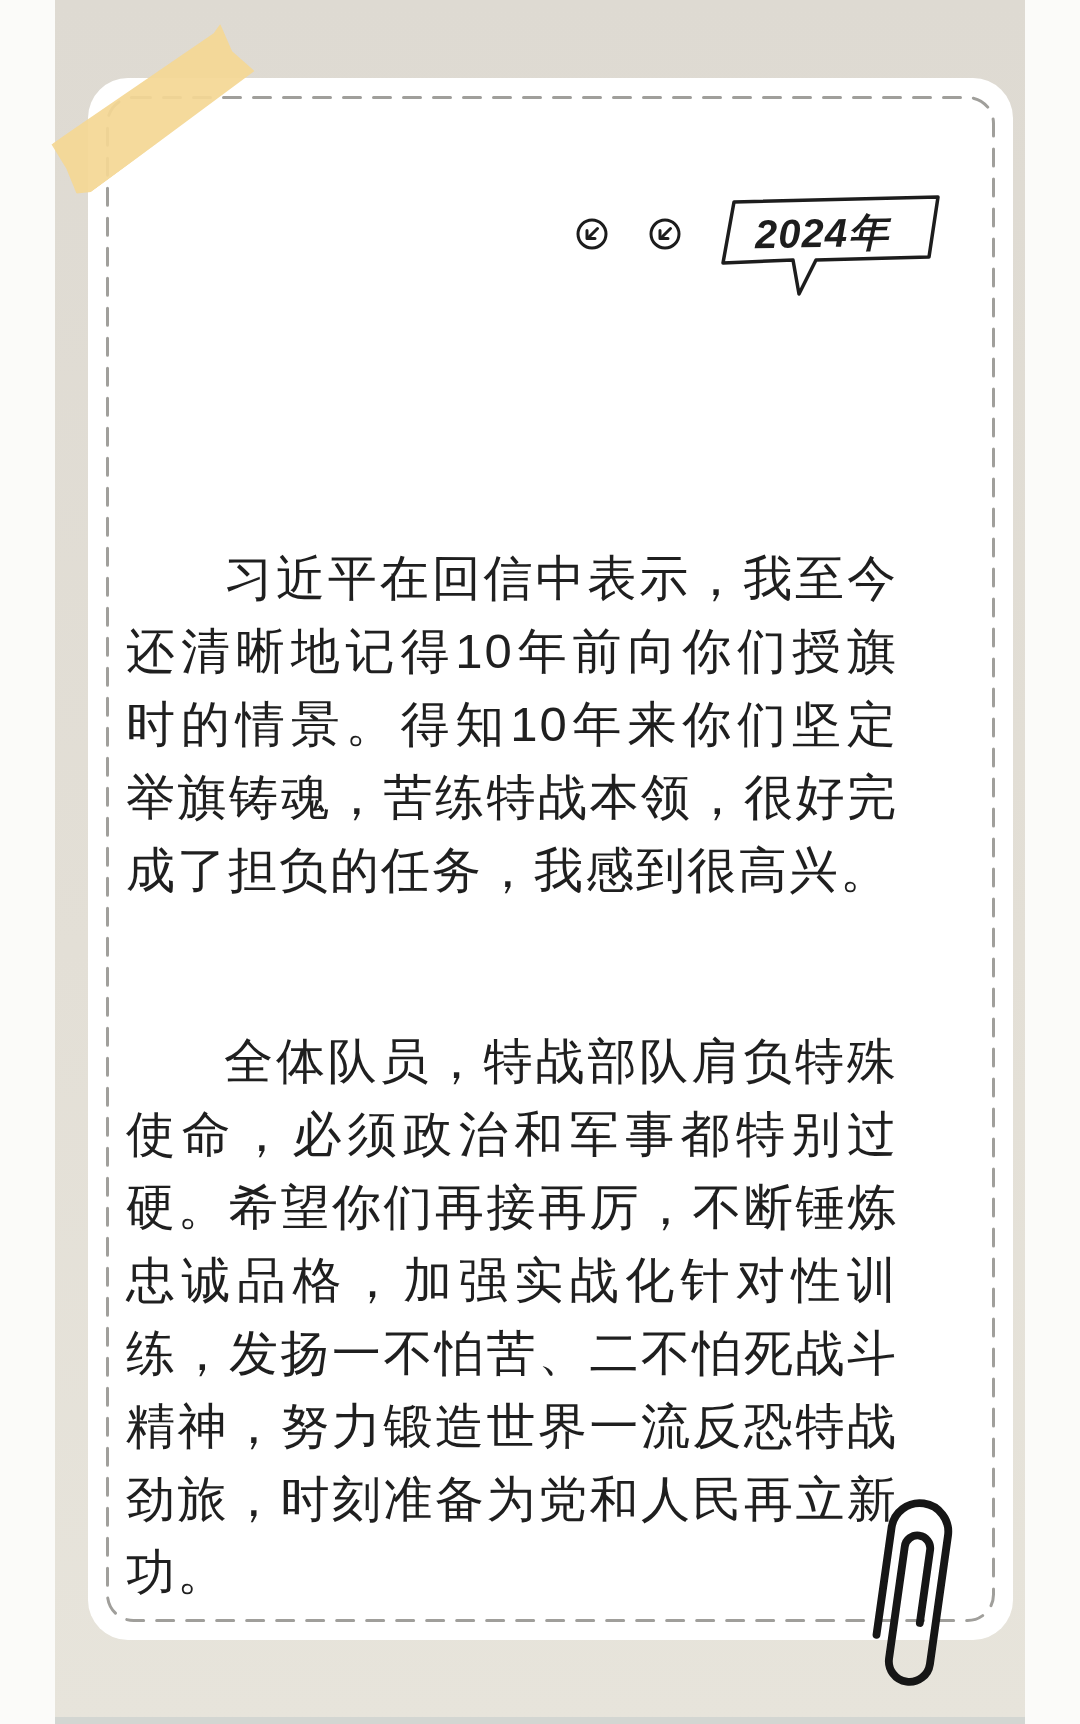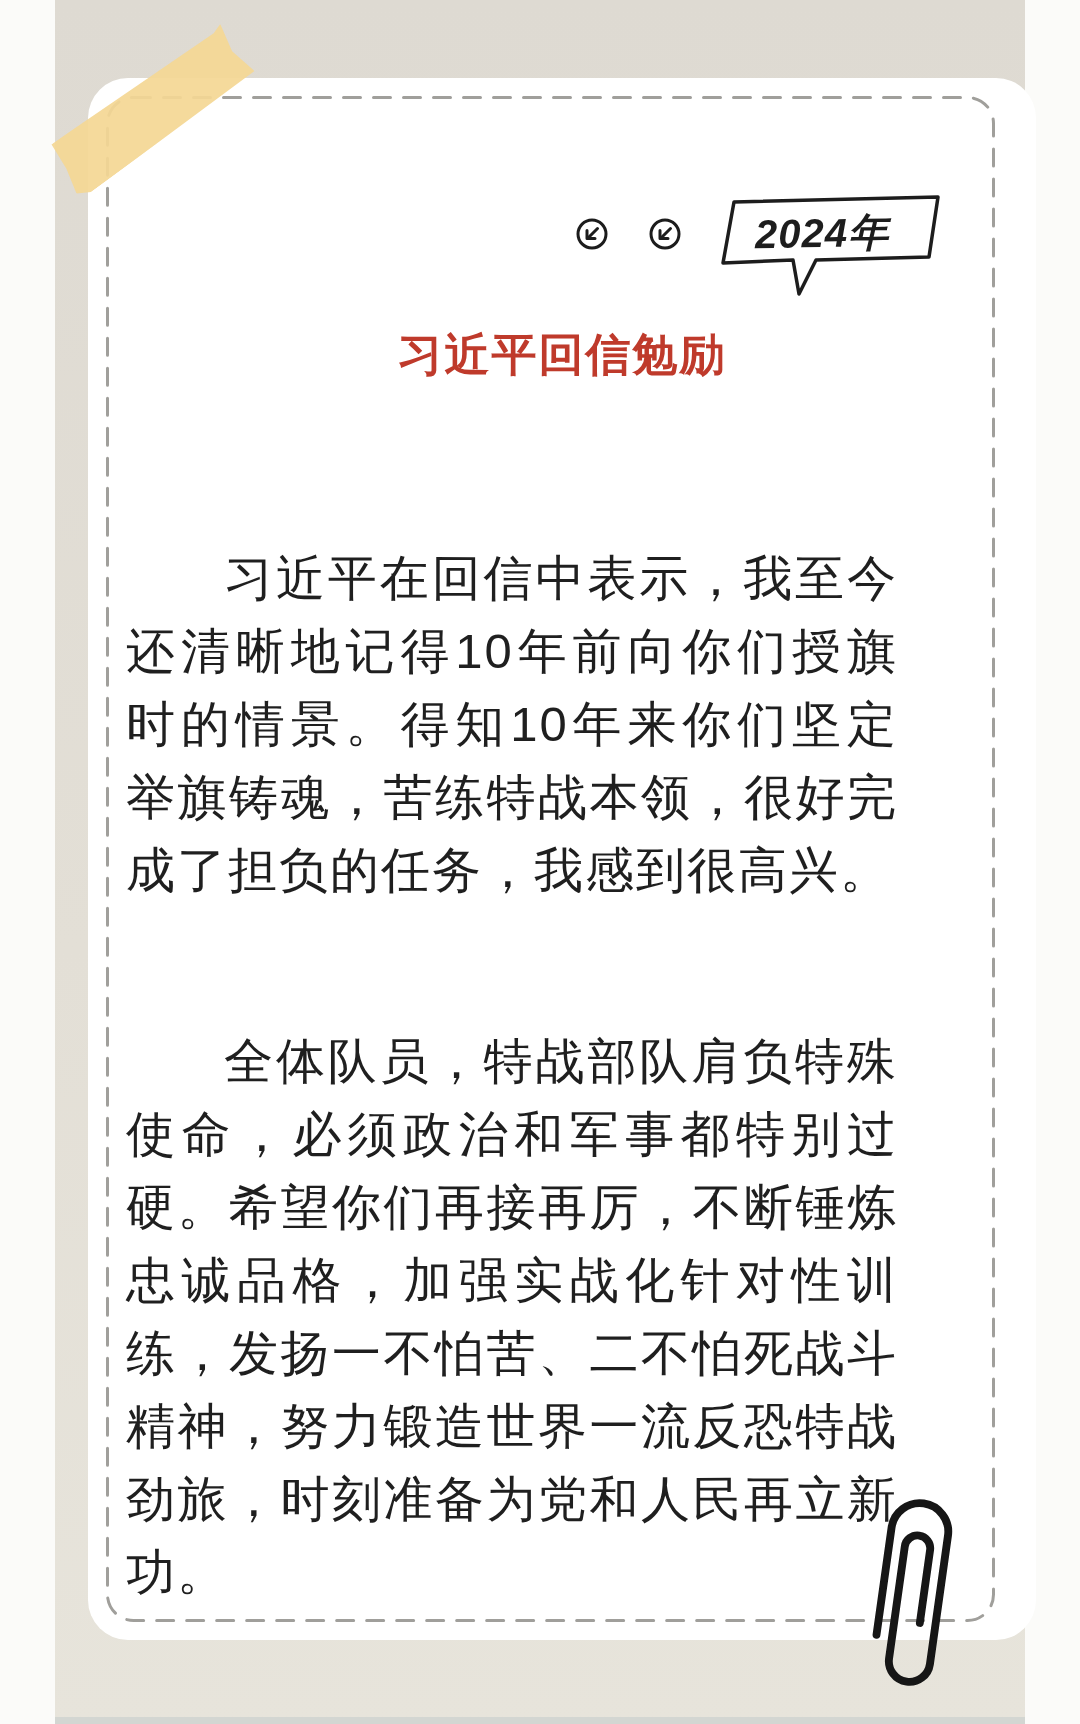--- a/index.html
+++ b/index.html
@@ -14,21 +14,21 @@
     position:absolute;left:55px;top:0;width:970px;height:1724px;
     background:linear-gradient(180deg,#DEDAD2 0%,#E3DFD6 55%,#E7E4DB 100%);
     z-index:0;
   }
   .bottom-strip{
     position:absolute;left:55px;bottom:0;width:970px;height:7px;
     background:#D3D6D2;z-index:1;
   }
   .card{
     position:absolute;left:88px;top:78px;width:925px;height:1562px;
-    background:#FFFFFF;border-radius:40px;z-index:2;padding-left:23px;
+    background:#FFFFFF;border-radius:40px;z-index:2;
   }
   .dashed-border{position:absolute;left:18px;top:18px;z-index:1;}
   
   .circle-icon{position:absolute;width:34px;height:34px;z-index:3;}
   .circle-icon.first{left:487px;top:139px;}
   .circle-icon.second{left:560px;top:139px;}
   
   .bubble{position:absolute;left:620px;top:116px;width:240px;height:110px;z-index:3;}
   .bubble-text{
     position:absolute;left:0;top:12px;width:228px;text-align:center;
@@ -90,21 +90,20 @@
   </span>
 
   <div class="bubble">
     <svg width="240" height="110" viewBox="0 0 240 110">
       <polygon points="26,8 230,3 221,63 108,66 91,100 85,66 15,69" fill="#FFFFFF" stroke="#1D1D1D" stroke-width="3.5" stroke-linejoin="round"></polygon>
     </svg>
     <span class="bubble-text">2024年</span>
   </div>
 
   <div class="title-block">
-    <div>习近平回信勉励</div>
   </div>
 
   <div class="body-text">
     <p>习近平在回信中表示，我至今还清晰地记得10年前向你们授旗时的情景。得知10年来你们坚定举旗铸魂，苦练特战本领，很好完成了担负的任务，我感到很高兴。</p>
     <p>全体队员，特战部队肩负特殊使命，必须政治和军事都特别过硬。希望你们再接再厉，不断锤炼忠诚品格，加强实战化针对性训练，发扬一不怕苦、二不怕死战斗精神，努力锻造世界一流反恐特战劲旅，时刻准备为党和人民再立新功。</p>
   </div>
 
 </div>
 
 <div class="tape"></div>

